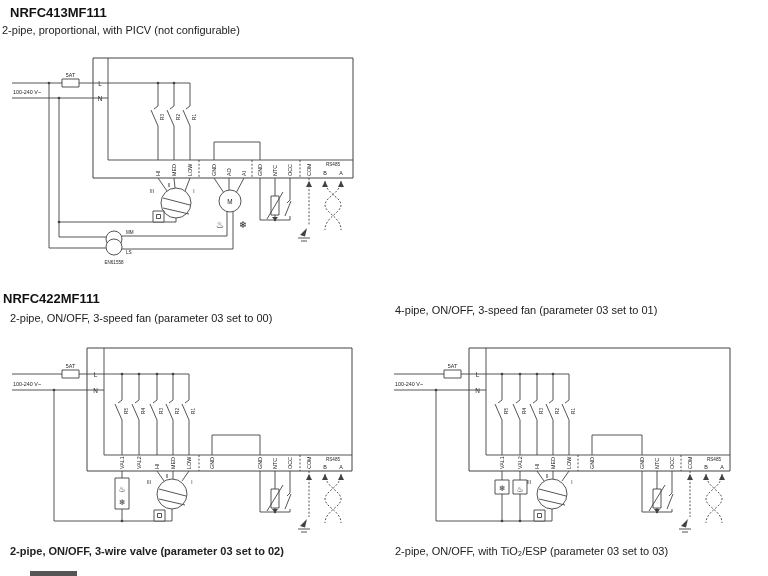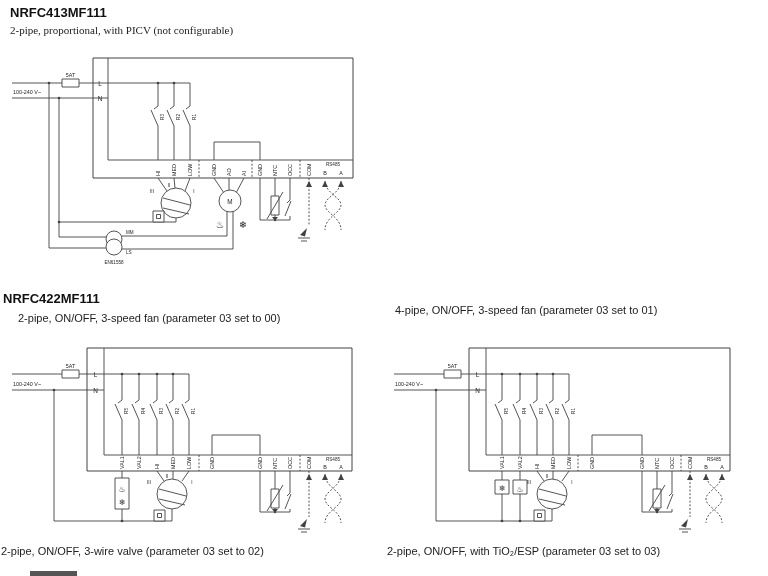--- a/index.html
+++ b/index.html
@@ -23,27 +23,27 @@
   .t5{font-size:5.4px;}
   .t6{font-size:6.4px;}
   .ticon{font-size:9.5px;}
   .ticon2{font-size:8px;}
   .cutoff{background:#555;}
 </style>
 </head>
 <body>
 
 <div class="abs h1" style="left:10px;top:5px;">NRFC413MF111</div>
-<div class="abs cap" style="left:10px;top:24px;font-family:Liberation Serif, serif;">2-pipe, proportional, with PICV (not configurable)</div>
+<div class="abs cap" style="left:2px;top:24px;">2-pipe, proportional, with PICV (not configurable)</div>
 
 <div class="abs h1" style="left:3px;top:291px;">NRFC422MF111</div>
-<div class="abs cap" style="left:18px;top:312px;">2-pipe, ON/OFF, 3-speed fan (parameter 03 set to 00)</div>
+<div class="abs cap" style="left:10px;top:312px;">2-pipe, ON/OFF, 3-speed fan (parameter 03 set to 00)</div>
 <div class="abs cap" style="left:395px;top:304px;">4-pipe, ON/OFF, 3-speed fan (parameter 03 set to 01)</div>
-<div class="abs cap" style="left:1px;top:545px;">2-pipe, ON/OFF, 3-wire valve (parameter 03 set to 02)</div>
-<div class="abs cap" style="left:387px;top:545px;">2-pipe, ON/OFF, with TiO₂/ESP (parameter 03 set to 03)</div>
+<div class="abs cap" style="left:10px;top:545px;font-weight:bold;">2-pipe, ON/OFF, 3-wire valve (parameter 03 set to 02)</div>
+<div class="abs cap" style="left:395px;top:545px;">2-pipe, ON/OFF, with TiO₂/ESP (parameter 03 set to 03)</div>
 
 <div class="abs cutoff" style="left:30px;top:571px;width:47px;height:5px;"></div>
 
 <svg style="left:0;top:50px;" width="380" height="240" viewBox="0 50 380 240">
 
   <g>
     <line class="wire" x1="12" y1="83" x2="190" y2="83"></line>
     <line class="wire" x1="12" y1="98" x2="108" y2="98"></line>
     <circle class="dot" cx="49" cy="83" r="1.3"></circle>
     <circle class="dot" cx="59" cy="98" r="1.3"></circle>

